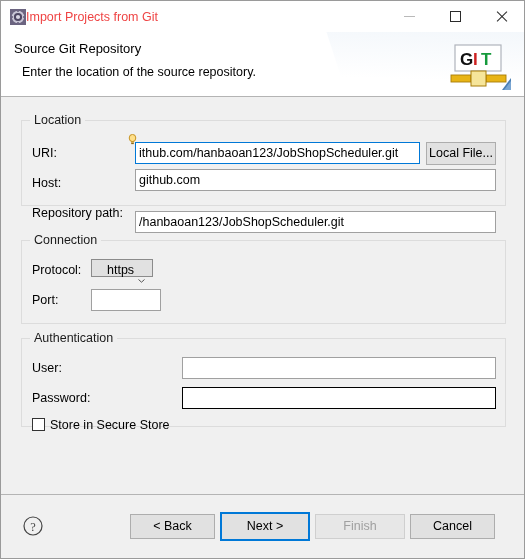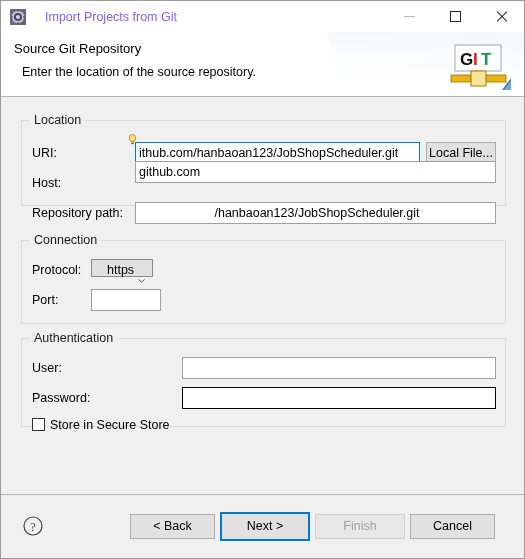--- a/index.html
+++ b/index.html
@@ -37,23 +37,23 @@
     flex: none;
     position: relative;
   }
   #title-icon {
     width: 16px; height: 16px;
     margin-left: 9px;
     flex: none;
     position: relative;
   }
   #title-text {
-    margin-left: 19px;
-    font-size: 12.5px;
-    color: #8b5cf6;
+    margin-left: 0;
+    font-size: 12.5px;
+    color: #ef4444;
     white-space: nowrap;
   }
   .winbtn {
     position: absolute;
     top: 0;
     width: 46px;
     height: 30px;
     display: flex;
     align-items: center;
     justify-content: center;
@@ -176,23 +176,23 @@
     color: #000000;
     text-align: center;
     white-space: nowrap;
   }
 
   
   #lbl-uri   { left: 10px; top: 25px; }
   #fld-uri   { left: 113px; top: 21px; width: 285px; }
   #btn-localfile { left: 404px; top: 21px; width: 70px; height: 23px; line-height: 21px; }
   #lbl-host  { left: 10px; top: 55px; }
-  #fld-host  { left: 113px; top: 40px; width: 361px; }
+  #fld-host  { left: 113px; top: 48px; width: 361px; }
   #lbl-repo  { left: 10px; top: 85px; }
-  #fld-repo  { left: 113px; top: 81px; width: 361px; text-align: center; }
+  #fld-repo  { left: 113px; top: 90px; width: 361px; }
 
   #uri-deco {
     position: absolute;
     left: 106px; top: 13px;
     width: 9px; height: 11px;
   }
 
   
   #lbl-proto { left: 10px; top: 22px; }
   #combo-proto {

